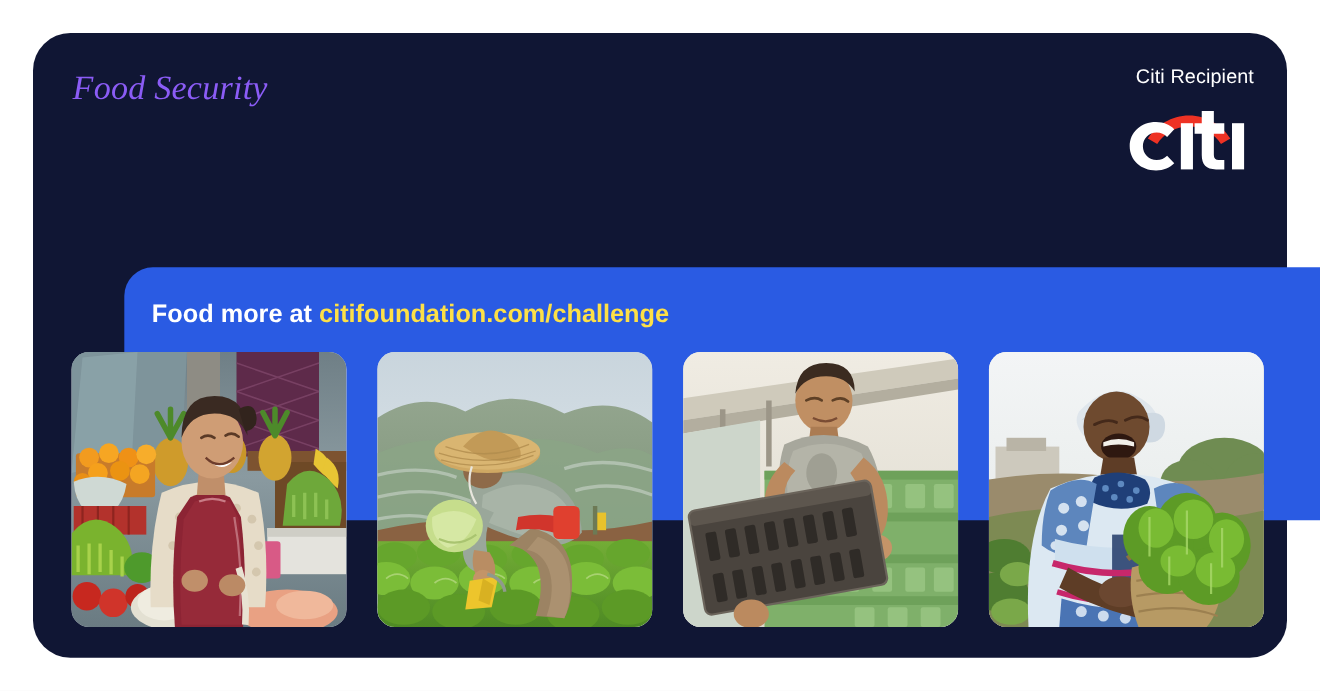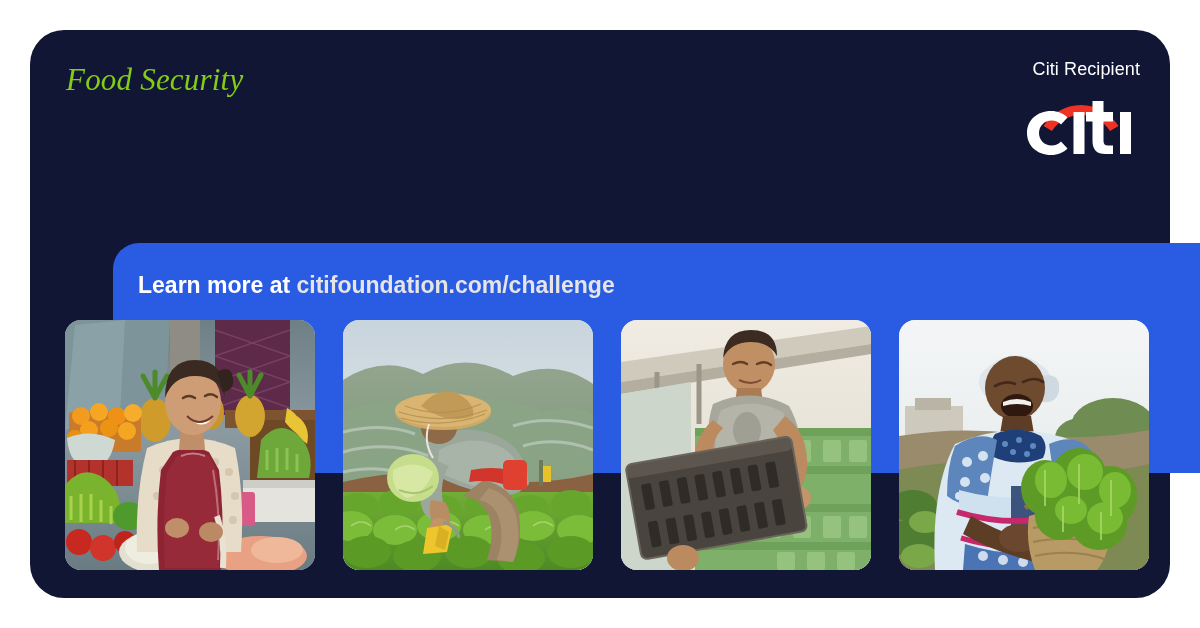--- a/index.html
+++ b/index.html
@@ -53,21 +53,21 @@
   .headline .bold {
     font-weight: 700;
   }
   .subhead {
     margin: 12px 0 0 0;
     font-family: "Liberation Serif", serif;
     font-style: italic;
     font-size: 31px;
     line-height: 36px;
     font-weight: 400;
-    color: #84cc16;
+    color: #8b5cf6;
     letter-spacing: 0.2px;
   }
 
   
   .brand {
     position: absolute;
     right: 30px;
     top: 28px;
     width: 190px;
     text-align: right;
@@ -106,21 +106,21 @@
     left: 25px;
     top: 28px;
     font-family: "Liberation Sans", sans-serif;
     font-size: 23px;
     line-height: 28px;
     font-weight: 700;
     color: #ffffff;
     white-space: nowrap;
   }
   .banner-url {
-    color: #e5e5e5;
+    color: #fde047;
   }
 
   
   .photos {
     position: absolute;
     left: 65px;
     top: 320px;
     width: 1070px;
     height: 250px;
     display: flex;
@@ -168,21 +168,21 @@
 
           <rect x="196" y="36" width="22" height="84" fill="#ffffff"></rect>
         </svg>
       </div>
     </div>
 
   </div>
 
   <div class="banner">
     <div class="banner-text">
-      <span>Learn more at </span><span class="banner-url">citifoundation.com/challenge</span>
+      <span>Food more at </span><span class="banner-url">citifoundation.com/challenge</span>
     </div>
   </div>
 
   <div class="photos">
 
     <div class="photo">
       <svg viewBox="0 0 250 250" preserveAspectRatio="xMidYMid slice" aria-hidden="true">
         <defs>
           <linearGradient id="p1bg" x1="0" y1="0" x2="0" y2="1">
             <stop offset="0" stop-color="#6f7f86"></stop>

